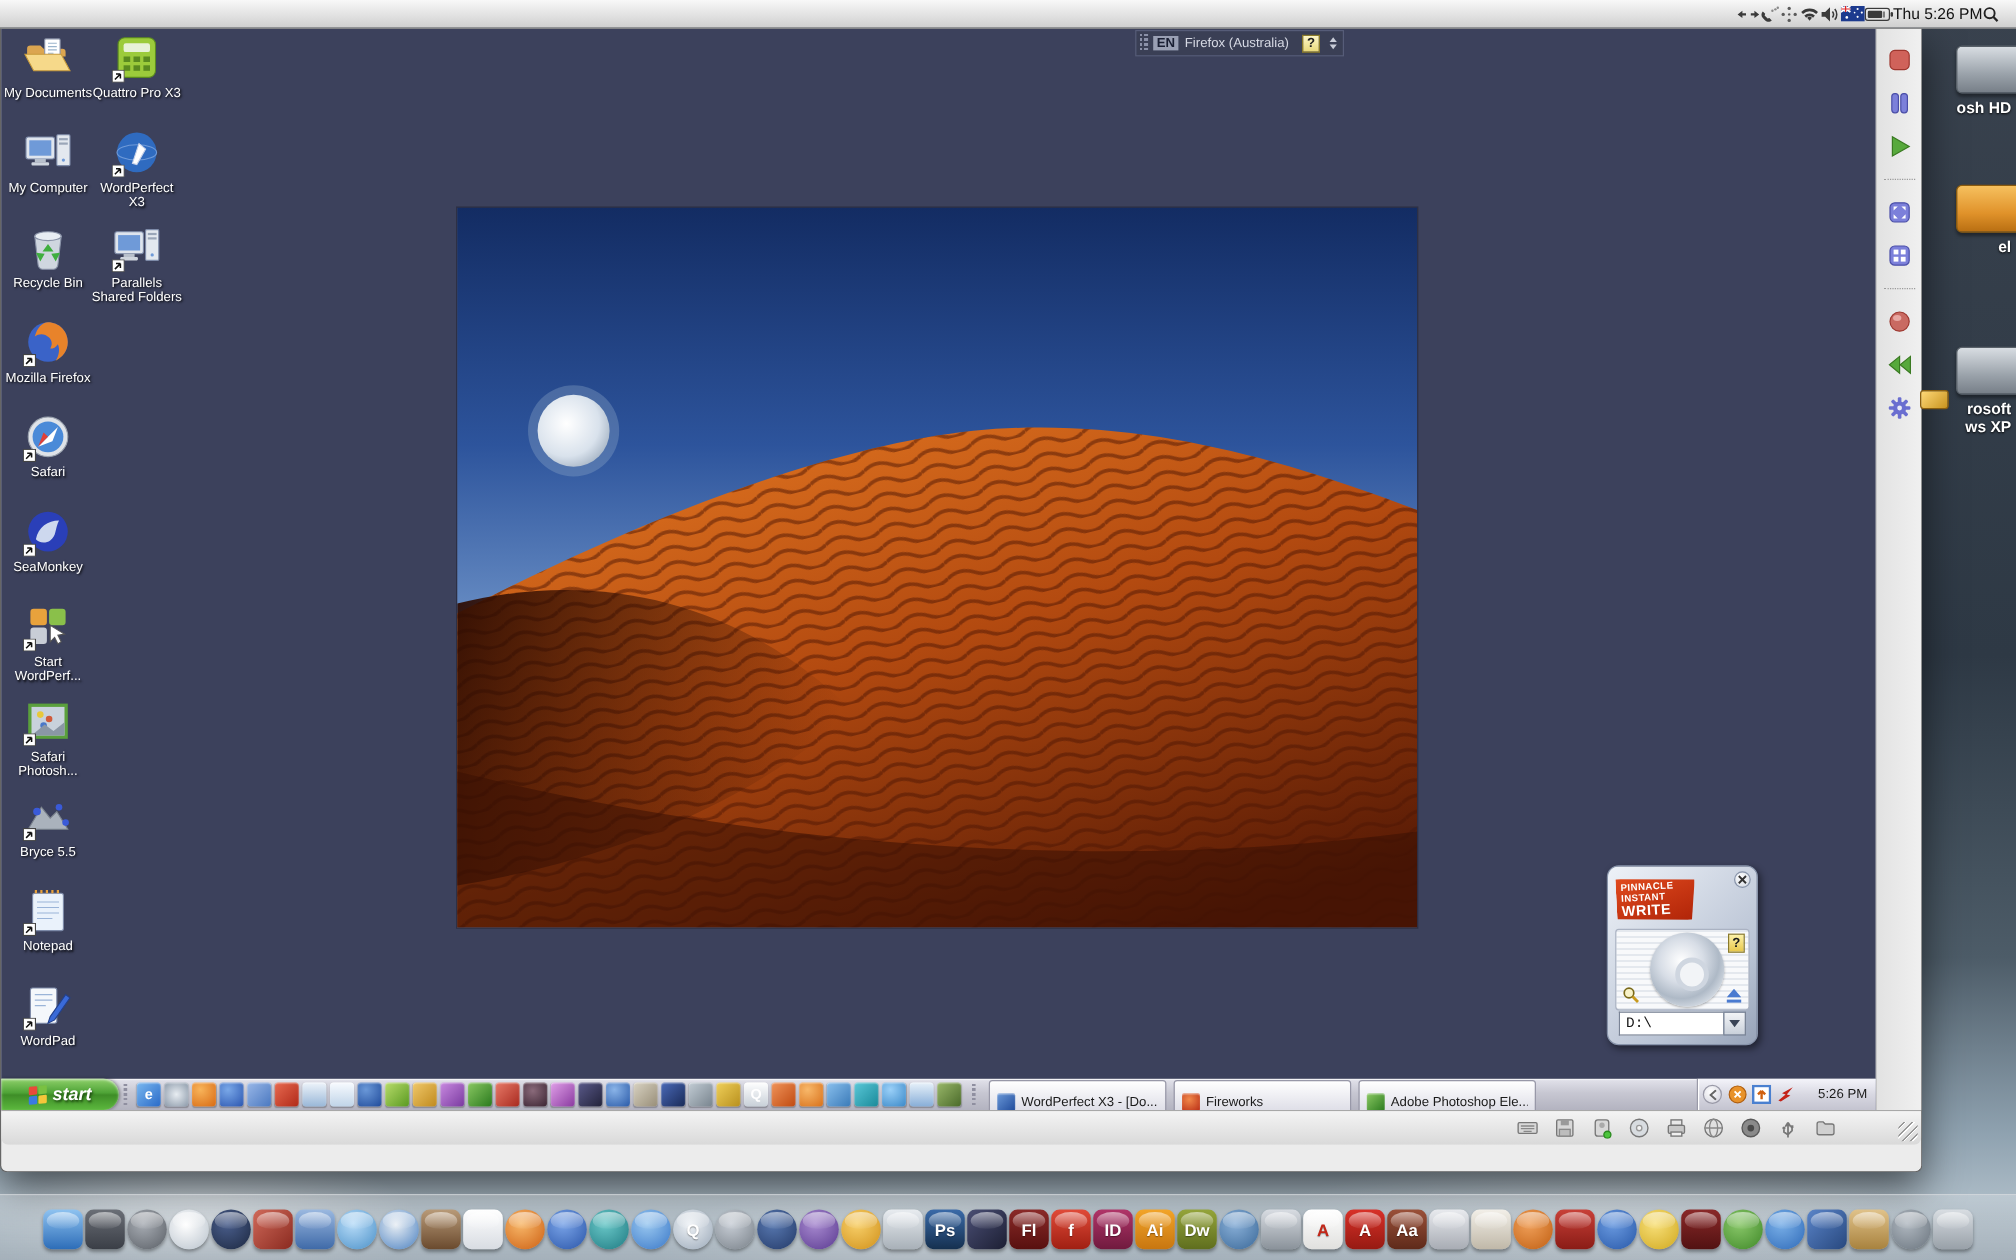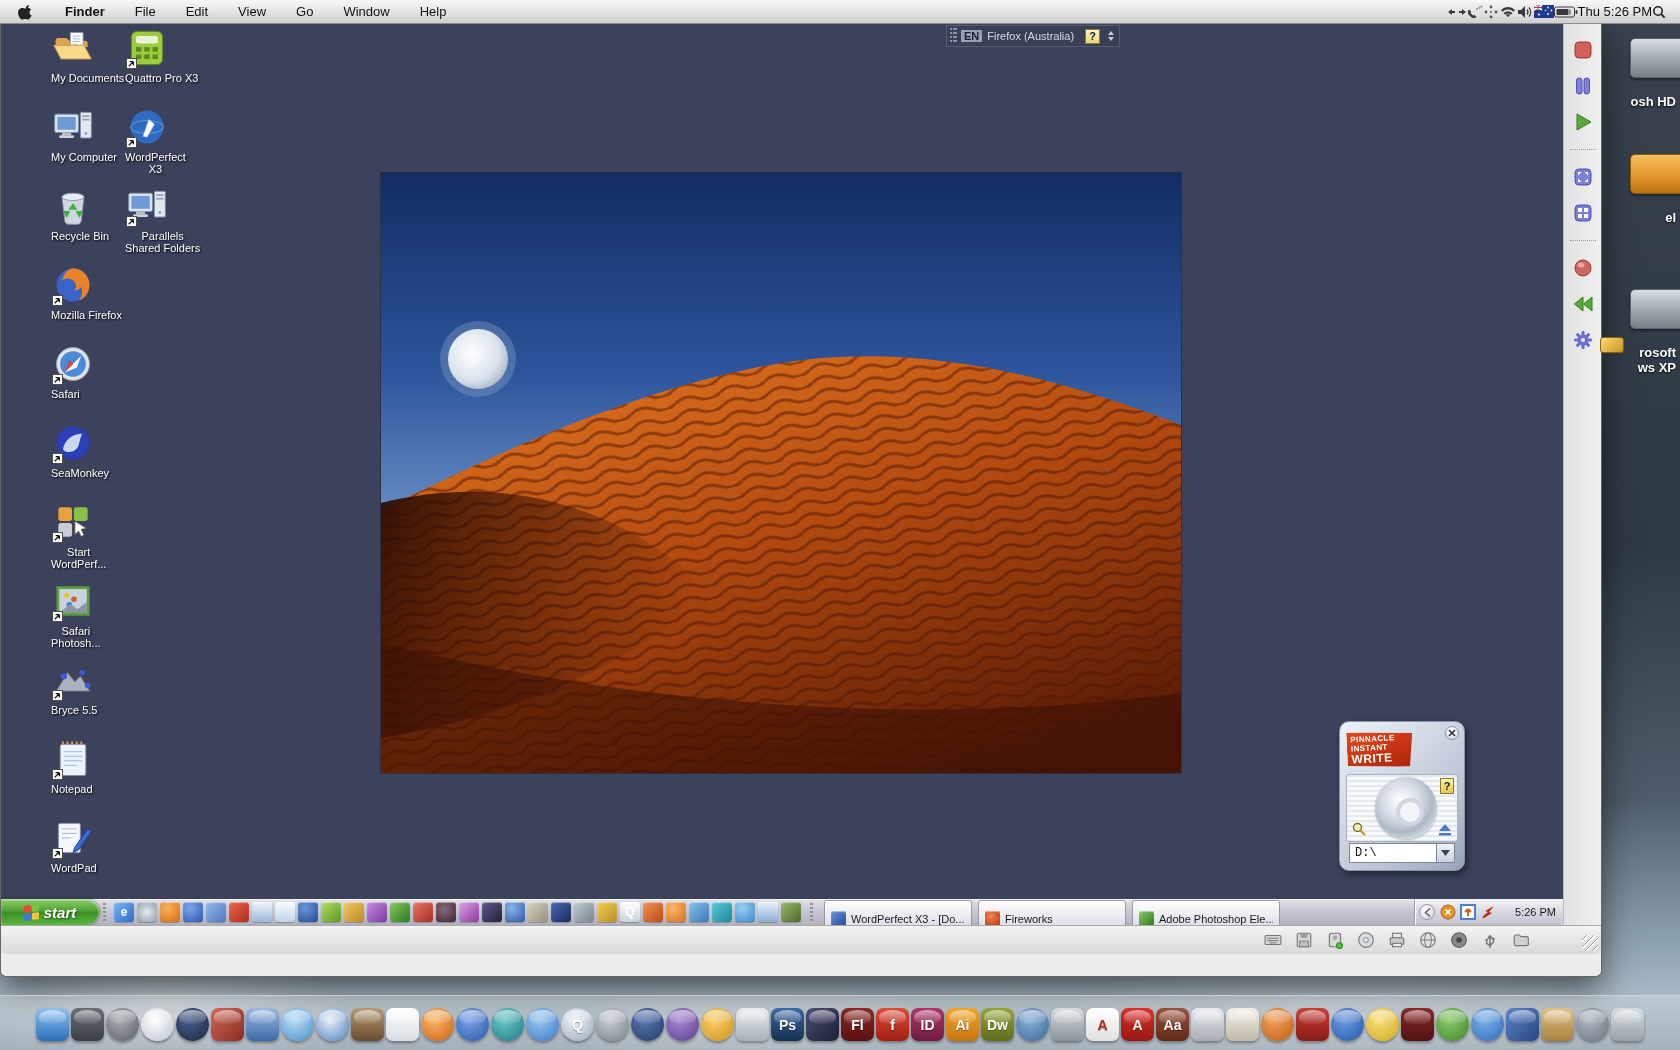--- a/index.html
+++ b/index.html
@@ -67,21 +67,21 @@
   .lb-label{flex:1;white-space:nowrap;}
   .lb-help{width:15px;height:15px;background:linear-gradient(180deg,#fdf6c8,#e8d87a);border:1px solid #8a7a2a;
     color:#222;font-weight:bold;font-size:11px;display:flex;align-items:center;justify-content:center;margin-right:5px;}
   .lb-min{width:12px;height:18px;display:flex;flex-direction:column;align-items:center;justify-content:center;gap:2px;margin-right:2px;}
   .lb-min i{border-left:3px solid transparent;border-right:3px solid transparent;}
   .lb-min .up{border-bottom:4px solid #c8ccd8;}
   .lb-min .dn{border-top:4px solid #c8ccd8;}
 
   .iconcol{position:absolute;top:2px;display:flex;flex-direction:column;}
   .col1{left:2px;} .col2{left:76px;}
-  .dicon{width:74px;height:79px;display:flex;flex-direction:column;align-items:flex-start;cursor:default;margin-left:48px;}
+  .dicon{width:74px;height:79px;display:flex;flex-direction:column;align-items:center;cursor:default;}
   .dicon .art{position:relative;width:44px;height:44px;}
   .dicon .art svg.main{width:44px;height:44px;}
   .sc{display:none;position:absolute;left:1px;bottom:1px;width:11px;height:11px;}
   .dicon.shortcut .sc{display:block;}
   .dlabel{margin-top:2px;font-size:11px;line-height:12px;color:#fff;text-align:center;white-space:nowrap;
     text-shadow:1px 1px 2px #000;}
 
   
   .wallpaper{position:absolute;left:380px;top:149px;width:800px;height:600px;box-shadow:0 0 0 1px rgba(0,0,0,.25);}
 
@@ -146,21 +146,21 @@
   .chev svg{width:7px;height:9px;}
   .trayic{width:16px;height:16px;}
   .traytime{margin-left:auto;font-size:11px;color:#1a1a1a;}
 
   
   .macdrives{position:absolute;right:0;top:24px;width:76px;z-index:5;}
   .mdrive{position:absolute;right:0;width:76px;display:flex;flex-direction:column;align-items:flex-end;}
   .mdrive .dart{width:64px;height:40px;border-radius:5px;margin-right:-14px;
     background:linear-gradient(180deg,#d8dde2,#9aa2aa 60%,#777f88);border:1px solid #5a626a;box-shadow:0 2px 3px rgba(0,0,0,.4);}
   .mdrive.orange .dart{background:linear-gradient(180deg,#f6c05e,#e0922a 60%,#b96f12);border-color:#8a5a0e;}
-  .mdrive .dlab{margin-top:16px;font-size:13px;font-weight:bold;color:#fff;text-shadow:0 1px 2px #000;
+  .mdrive .dlab{margin-top:4px;font-size:13px;font-weight:bold;color:#fff;text-shadow:0 1px 2px #000;
     white-space:nowrap;padding-right:4px;}
   .mdrive .links{position:absolute;left:-4px;bottom:22px;width:24px;height:16px;border-radius:3px;
     background:linear-gradient(135deg,#ffd978,#c8931e);border:1px solid #8a5f10;}
 
   
   .dock{position:absolute;left:0;bottom:0;width:1680px;height:55px;z-index:50;
     background:linear-gradient(180deg,rgba(255,255,255,.22),rgba(110,122,134,.38));
     border-top:1px solid rgba(255,255,255,.55);display:flex;align-items:flex-end;justify-content:center;gap:2px;padding:0 2px 9px;}
   .dk{width:33px;height:33px;flex:none;position:relative;display:flex;align-items:center;justify-content:center;
     font-size:14px;font-weight:bold;color:#fff;box-shadow:0 2px 3px rgba(0,0,0,.35);}
@@ -380,35 +380,20 @@
   <symbol id="t-parallels" viewBox="0 0 16 16">
       <rect x="1" y="1" width="14" height="14" fill="#fff" stroke="#4a80d0" stroke-width="2"></rect>
       <path d="M8 12V5M8 5L5 8M8 5l3 3" stroke="#d06010" stroke-width="2" fill="none"></path>
     </symbol>
   <symbol id="t-bolt" viewBox="0 0 16 16">
       <path d="M2 13L8 8 5 7l9-5-5 6 3 1-8 5z" fill="#c42218"></path>
     </symbol>
 </svg>
 
 <div class="menubar">
-  <div class="mb-left">
-    <svg class="apple" viewBox="0 0 17 17">
-        <path fill="#222" d="M11.6 1.1c.2 1-.3 2-.9 2.7-.6.7-1.6 1.3-2.6 1.2-.1-1 .4-2 1-2.6.6-.7 1.7-1.2 2.5-1.3zM14.5 12c-.4.9-.6 1.3-1.1 2.1-.7 1.1-1.7 2.5-3 2.5-1.1 0-1.4-.7-2.9-.7s-1.8.7-2.9.7c-1.3 0-2.2-1.2-2.9-2.3C-.2 11.2-.4 7.8.9 6.1 1.8 4.9 3.2 4.2 4.5 4.2c1.3 0 2.1.7 3.2.7 1.1 0 1.7-.7 3.2-.7 1.2 0 2.4.6 3.3 1.7-2.9 1.6-2.4 5.6.3 6.1z"></path>
-      </svg>
-    <div class="mb-items" style="display:flex">
-
-    <span class="mb-item bold">Finder</span>
-        <span class="mb-item">File</span>
-        <span class="mb-item">Edit</span>
-        <span class="mb-item">View</span>
-        <span class="mb-item">Go</span>
-        <span class="mb-item">Window</span>
-        <span class="mb-item">Help</span>
-      </div>
-  </div>
   <div class="mb-right">
     <span class="mb-ic">
         <svg width="20" height="12" viewBox="0 0 20 12">
           <path d="M1 6l4-3v2h3v2H5v2zM19 6l-4-3v2h-3v2h3v2z" fill="#3a3a3a"></path>
         </svg>
       </span>
     <span class="mb-ic">
         <svg width="16" height="14" viewBox="0 0 16 14">
           <path d="M2 10c-1.5-1.5-1.5-4 0-5.5L4 6.5 3.5 8 6 10.5 7.5 10l2 2C8 13.5 5.5 13.5 4 12z" fill="#3a3a3a"></path>
           <circle cx="10" cy="4" r="1" fill="#888"></circle>

